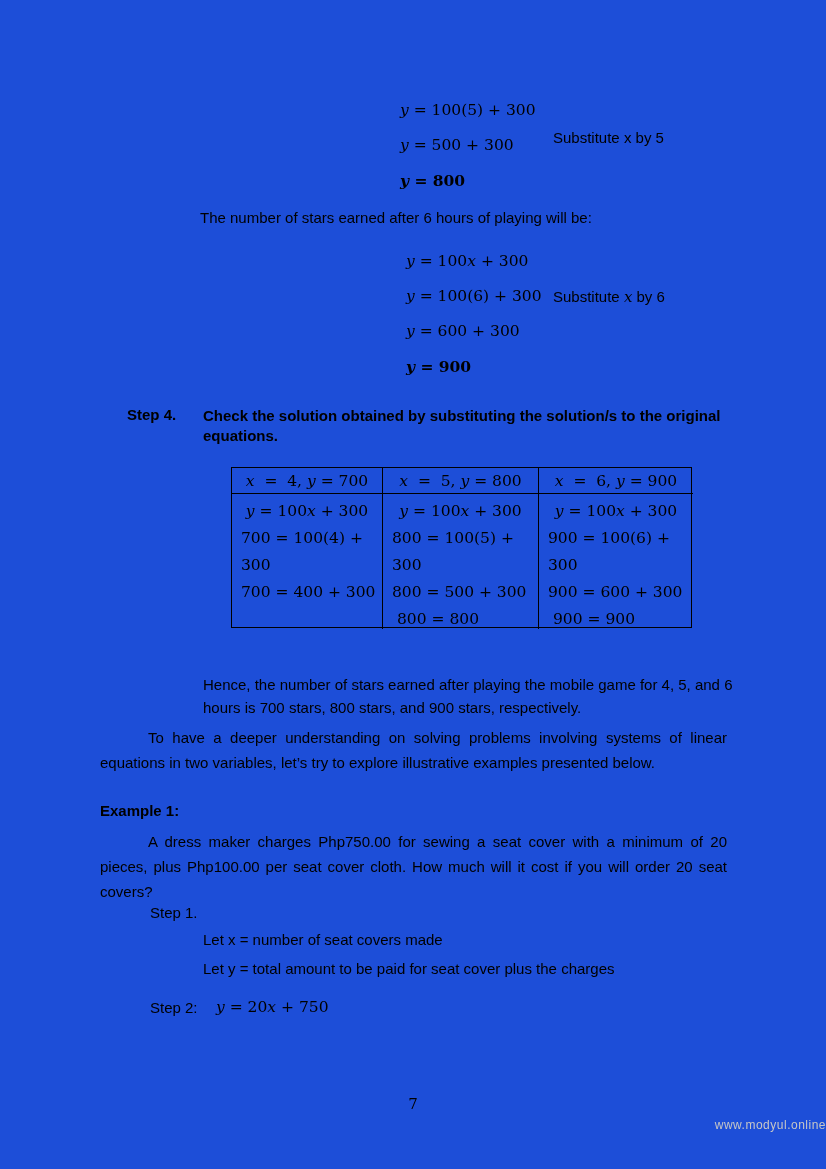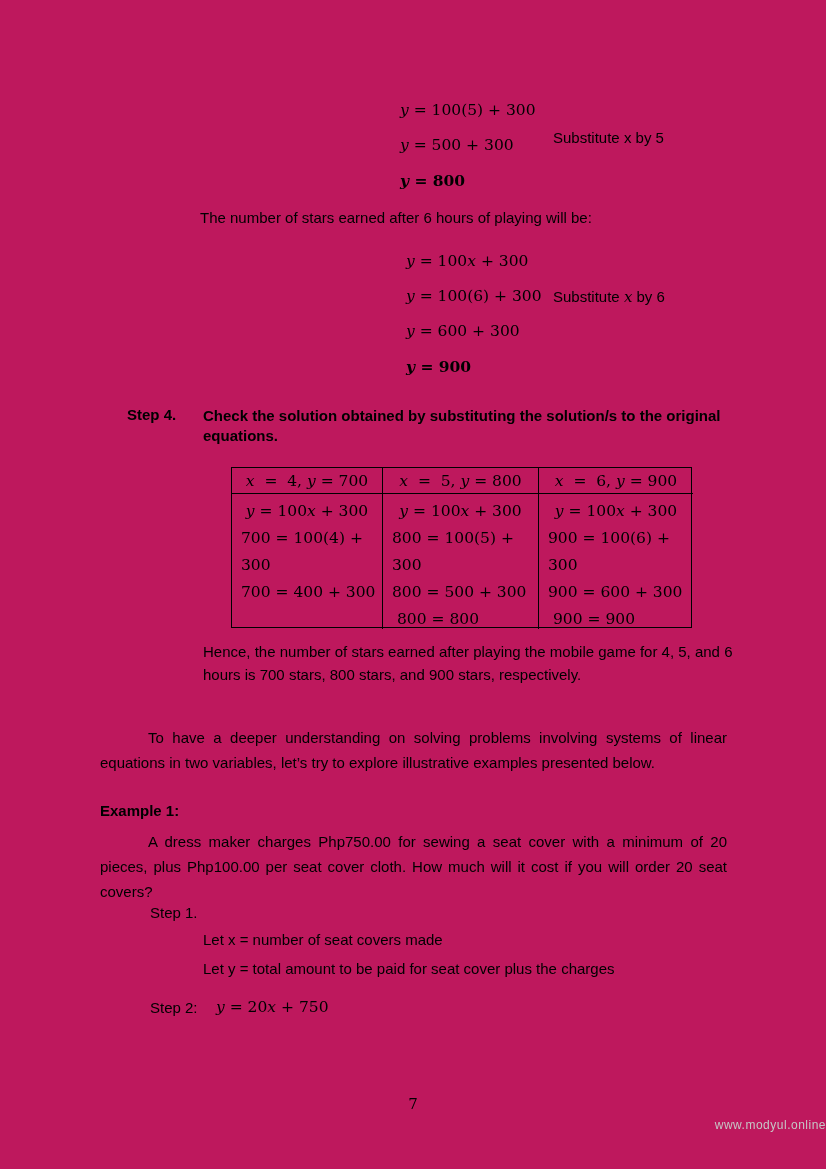--- a/index.html
+++ b/index.html
@@ -1,21 +1,21 @@
 <!DOCTYPE html>
 <html><head>
 <meta charset="utf-8">
 <style>
   html,body { margin:0; padding:0; background:#e8e8e8; }
   .page {
     position: relative;
     width: 826px;
     height: 1169px;
     margin: 0 auto;
-    background: #be185d;
+    background: #1d4ed8;
     font-family: "Liberation Sans", sans-serif;
     font-size: 15px;
     color: #000;
     overflow: hidden;
   }
   .abs { position: absolute; white-space: pre-wrap; }
   .math {
     font-family: "DejaVu Serif", "Liberation Serif", serif;
     font-size: 15.5px;
     white-space: pre-wrap;
@@ -96,21 +96,21 @@
       <div class="ct-line indent math">800 = 800</div>
     </div>
     <div class="ct-cell ct-body last">
       <div class="ct-line centered math"><i>y</i> = 100<i>x</i> + 300</div>
       <div class="ct-line math">900 = 100(6) + 300</div>
       <div class="ct-line math">900 = 600 + 300</div>
       <div class="ct-line indent math">900 = 900</div>
     </div>
   </div>
 
-  <div class="abs hence" style="top:640px; left:203px; width:530px;">Hence, the number of stars earned after playing the mobile game for 4, 5, and 6 hours is 700 stars, 800 stars, and 900 stars, respectively.</div>
+  <div class="abs hence" style="top:673px; left:203px; width:530px;">Hence, the number of stars earned after playing the mobile game for 4, 5, and 6 hours is 700 stars, 800 stars, and 900 stars, respectively.</div>
 
   <div class="abs para" style="top:725px; left:100px; width:627px;">To have a deeper understanding on solving problems involving systems of linear equations in two variables, let’s try to explore illustrative examples presented below.</div>
 
   <div class="abs bold" style="top:802px; left:100px;">Example 1:</div>
   <div class="abs para" style="top:829px; left:100px; width:627px;">A dress maker charges Php750.00 for sewing a seat cover with a minimum of 20 pieces, plus Php100.00 per seat cover cloth. How much will it cost if you will order 20 seat covers?</div>
 
   <div class="abs" style="top:904px; left:150px;">Step 1.</div>
   <div class="abs" style="top:960px; left:203px;">Let y = total amount to be paid for seat cover plus the charges</div>
   <div class="abs" style="top:931px; left:203px;">Let x = number of seat covers made</div>
 

